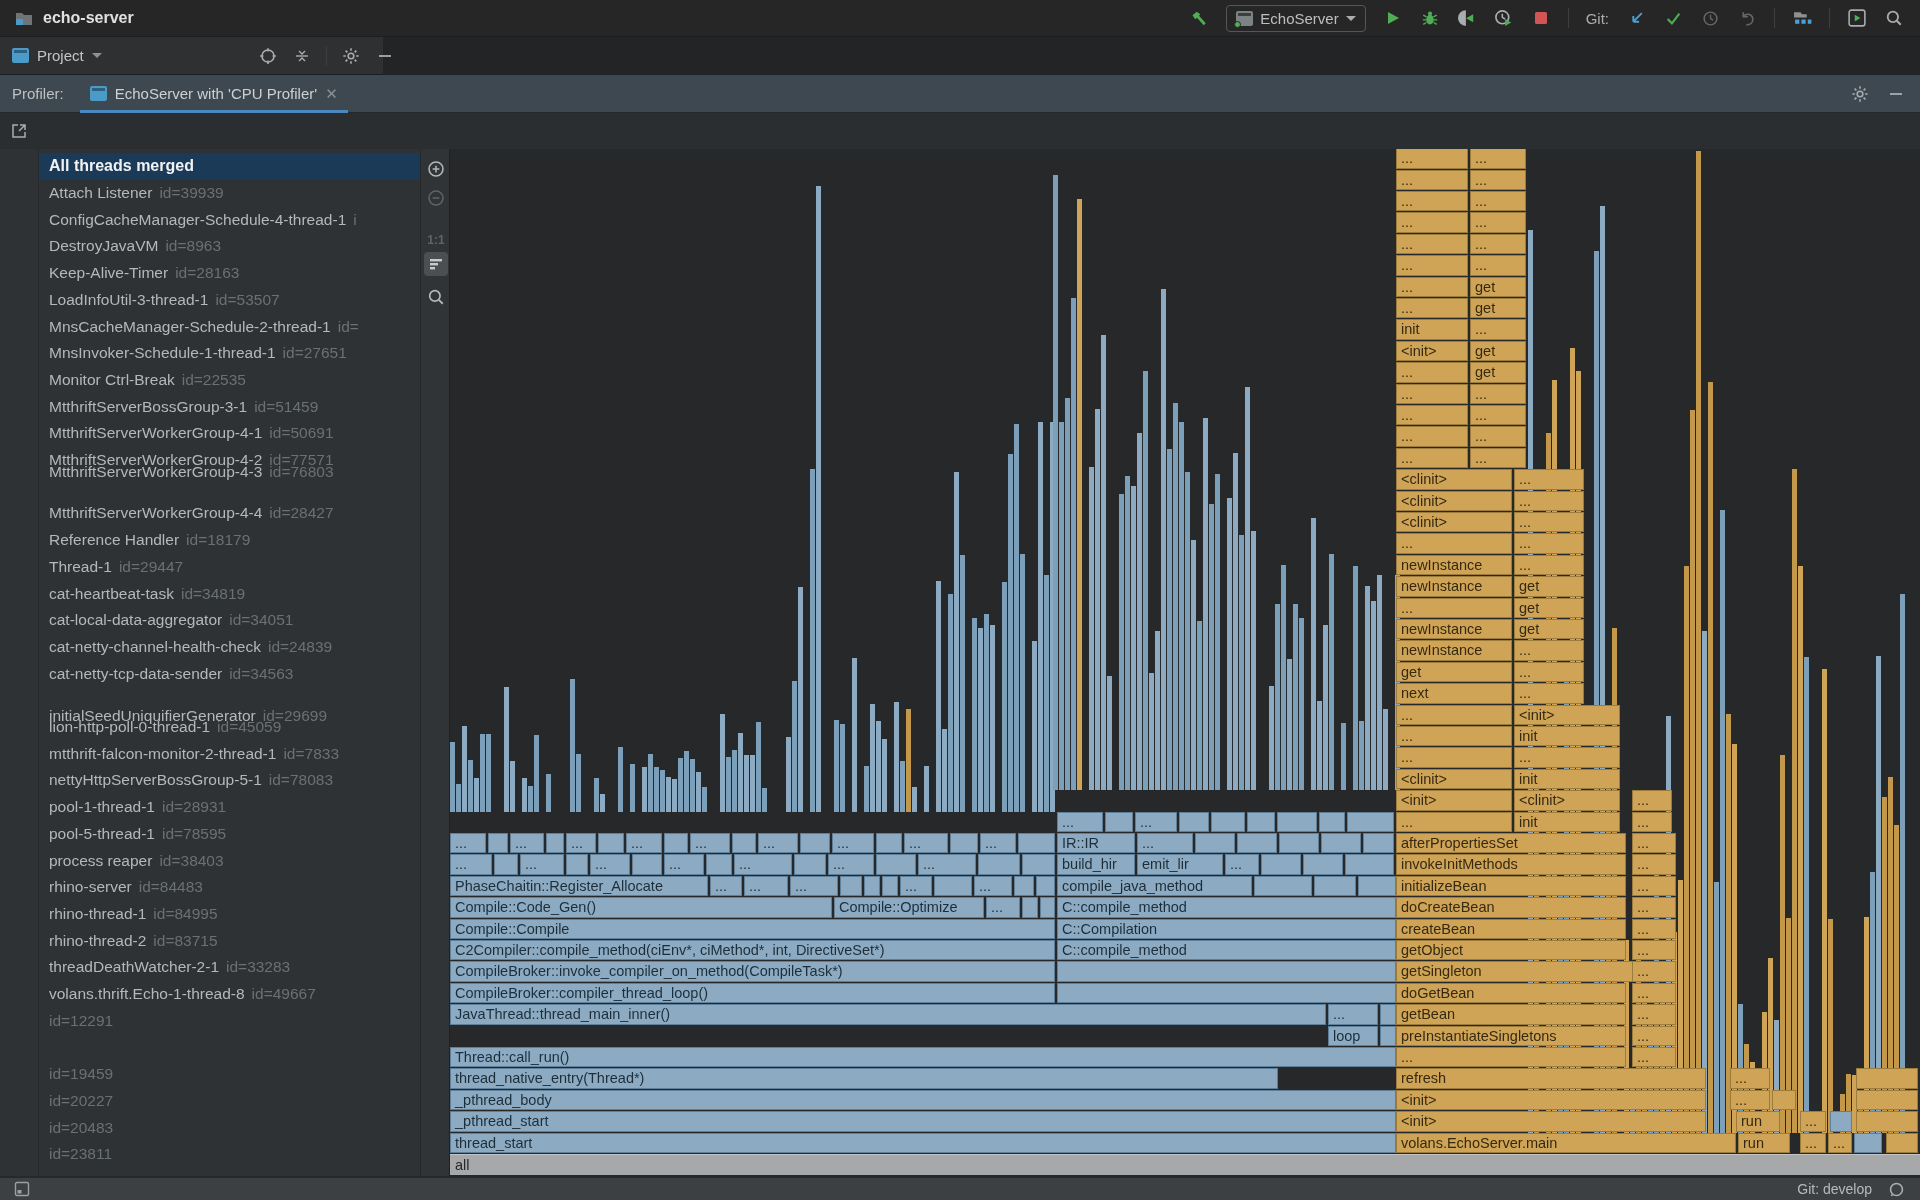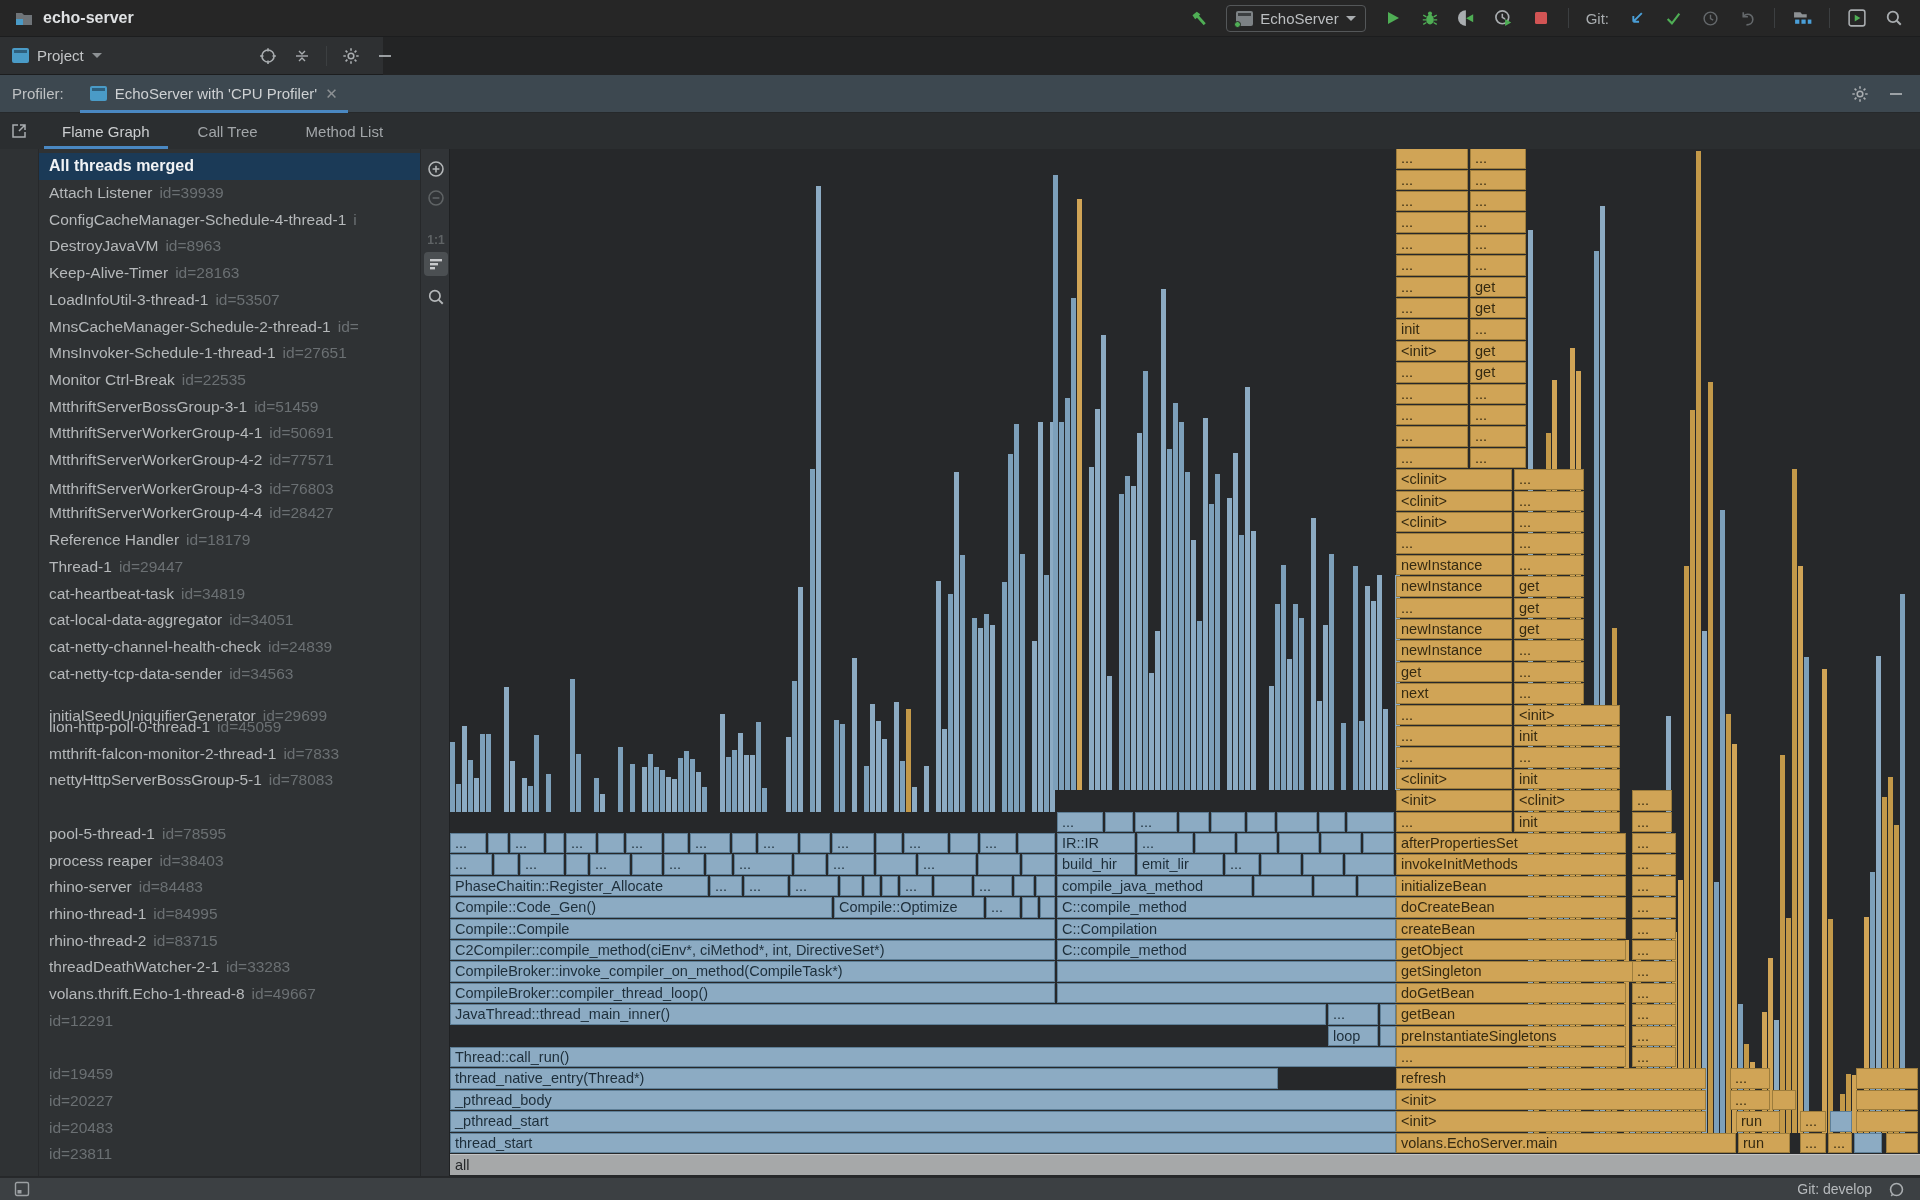--- a/index.html
+++ b/index.html
@@ -249,25 +249,20 @@
   </div>
 </div>
 
 <div id="tabsrow">
   <span id="expand-corner">
     <svg width="16" height="16" viewBox="0 0 16 16">
         <path d="M7 2H2v12h12V9" stroke="#a9adb0" stroke-width="1.5" fill="none"></path>
         <path d="M9 2h5v5M14 2 8 8" stroke="#a9adb0" stroke-width="1.5" fill="none"></path>
       </svg>
   </span>
-  <div id="tabs-container" style="display:flex;">
-      <div class="view-tab active">Flame Graph</div>
-      <div class="view-tab">Call Tree</div>
-      <div class="view-tab">Method List</div>
-    </div>
 </div>
 
 <div id="content">
   <div id="thread-panel">
       <div class="thread-row selected" style="top: 4px;">
         <span class="thread-name">All threads merged</span>
       </div>
       <div class="thread-row" style="top: 30.7px;">
         <span class="thread-name">Attach Listener</span>
         <span class="thread-id">id=39939</span>
@@ -305,21 +300,21 @@
         <span class="thread-id">id=51459</span>
       </div>
       <div class="thread-row" style="top: 271px;">
         <span class="thread-name">MtthriftServerWorkerGroup-4-1</span>
         <span class="thread-id">id=50691</span>
       </div>
       <div class="thread-row" style="top: 297.7px;">
         <span class="thread-name">MtthriftServerWorkerGroup-4-2</span>
         <span class="thread-id">id=77571</span>
       </div>
-      <div class="thread-row" style="top: 327px;">
+      <div class="thread-row" style="top: 310px;">
         <span class="thread-name">MtthriftServerWorkerGroup-4-3</span>
         <span class="thread-id">id=76803</span>
       </div>
       <div class="thread-row" style="top: 351.1px;">
         <span class="thread-name">MtthriftServerWorkerGroup-4-4</span>
         <span class="thread-id">id=28427</span>
       </div>
       <div class="thread-row" style="top: 377.8px;">
         <span class="thread-name">Reference Handler</span>
         <span class="thread-id">id=18179</span>
@@ -352,20 +347,24 @@
         <span class="thread-name">lion-http-poll-0-thread-1</span>
         <span class="thread-id">id=45059</span>
       </div>
       <div class="thread-row" style="top: 591.4px;">
         <span class="thread-name">mtthrift-falcon-monitor-2-thread-1</span>
         <span class="thread-id">id=7833</span>
       </div>
       <div class="thread-row" style="top: 618.1px;">
         <span class="thread-name">nettyHttpServerBossGroup-5-1</span>
         <span class="thread-id">id=78083</span>
+      </div>
+      <div class="thread-row" style="top: 644.8px;">
+        <span class="thread-name">pool-1-thread-1</span>
+        <span class="thread-id">id=28931</span>
       </div>
       <div class="thread-row" style="top: 671.5px;">
         <span class="thread-name">pool-5-thread-1</span>
         <span class="thread-id">id=78595</span>
       </div>
       <div class="thread-row" style="top: 698.2px;">
         <span class="thread-name">process reaper</span>
         <span class="thread-id">id=38403</span>
       </div>
       <div class="thread-row" style="top: 724.9px;">

